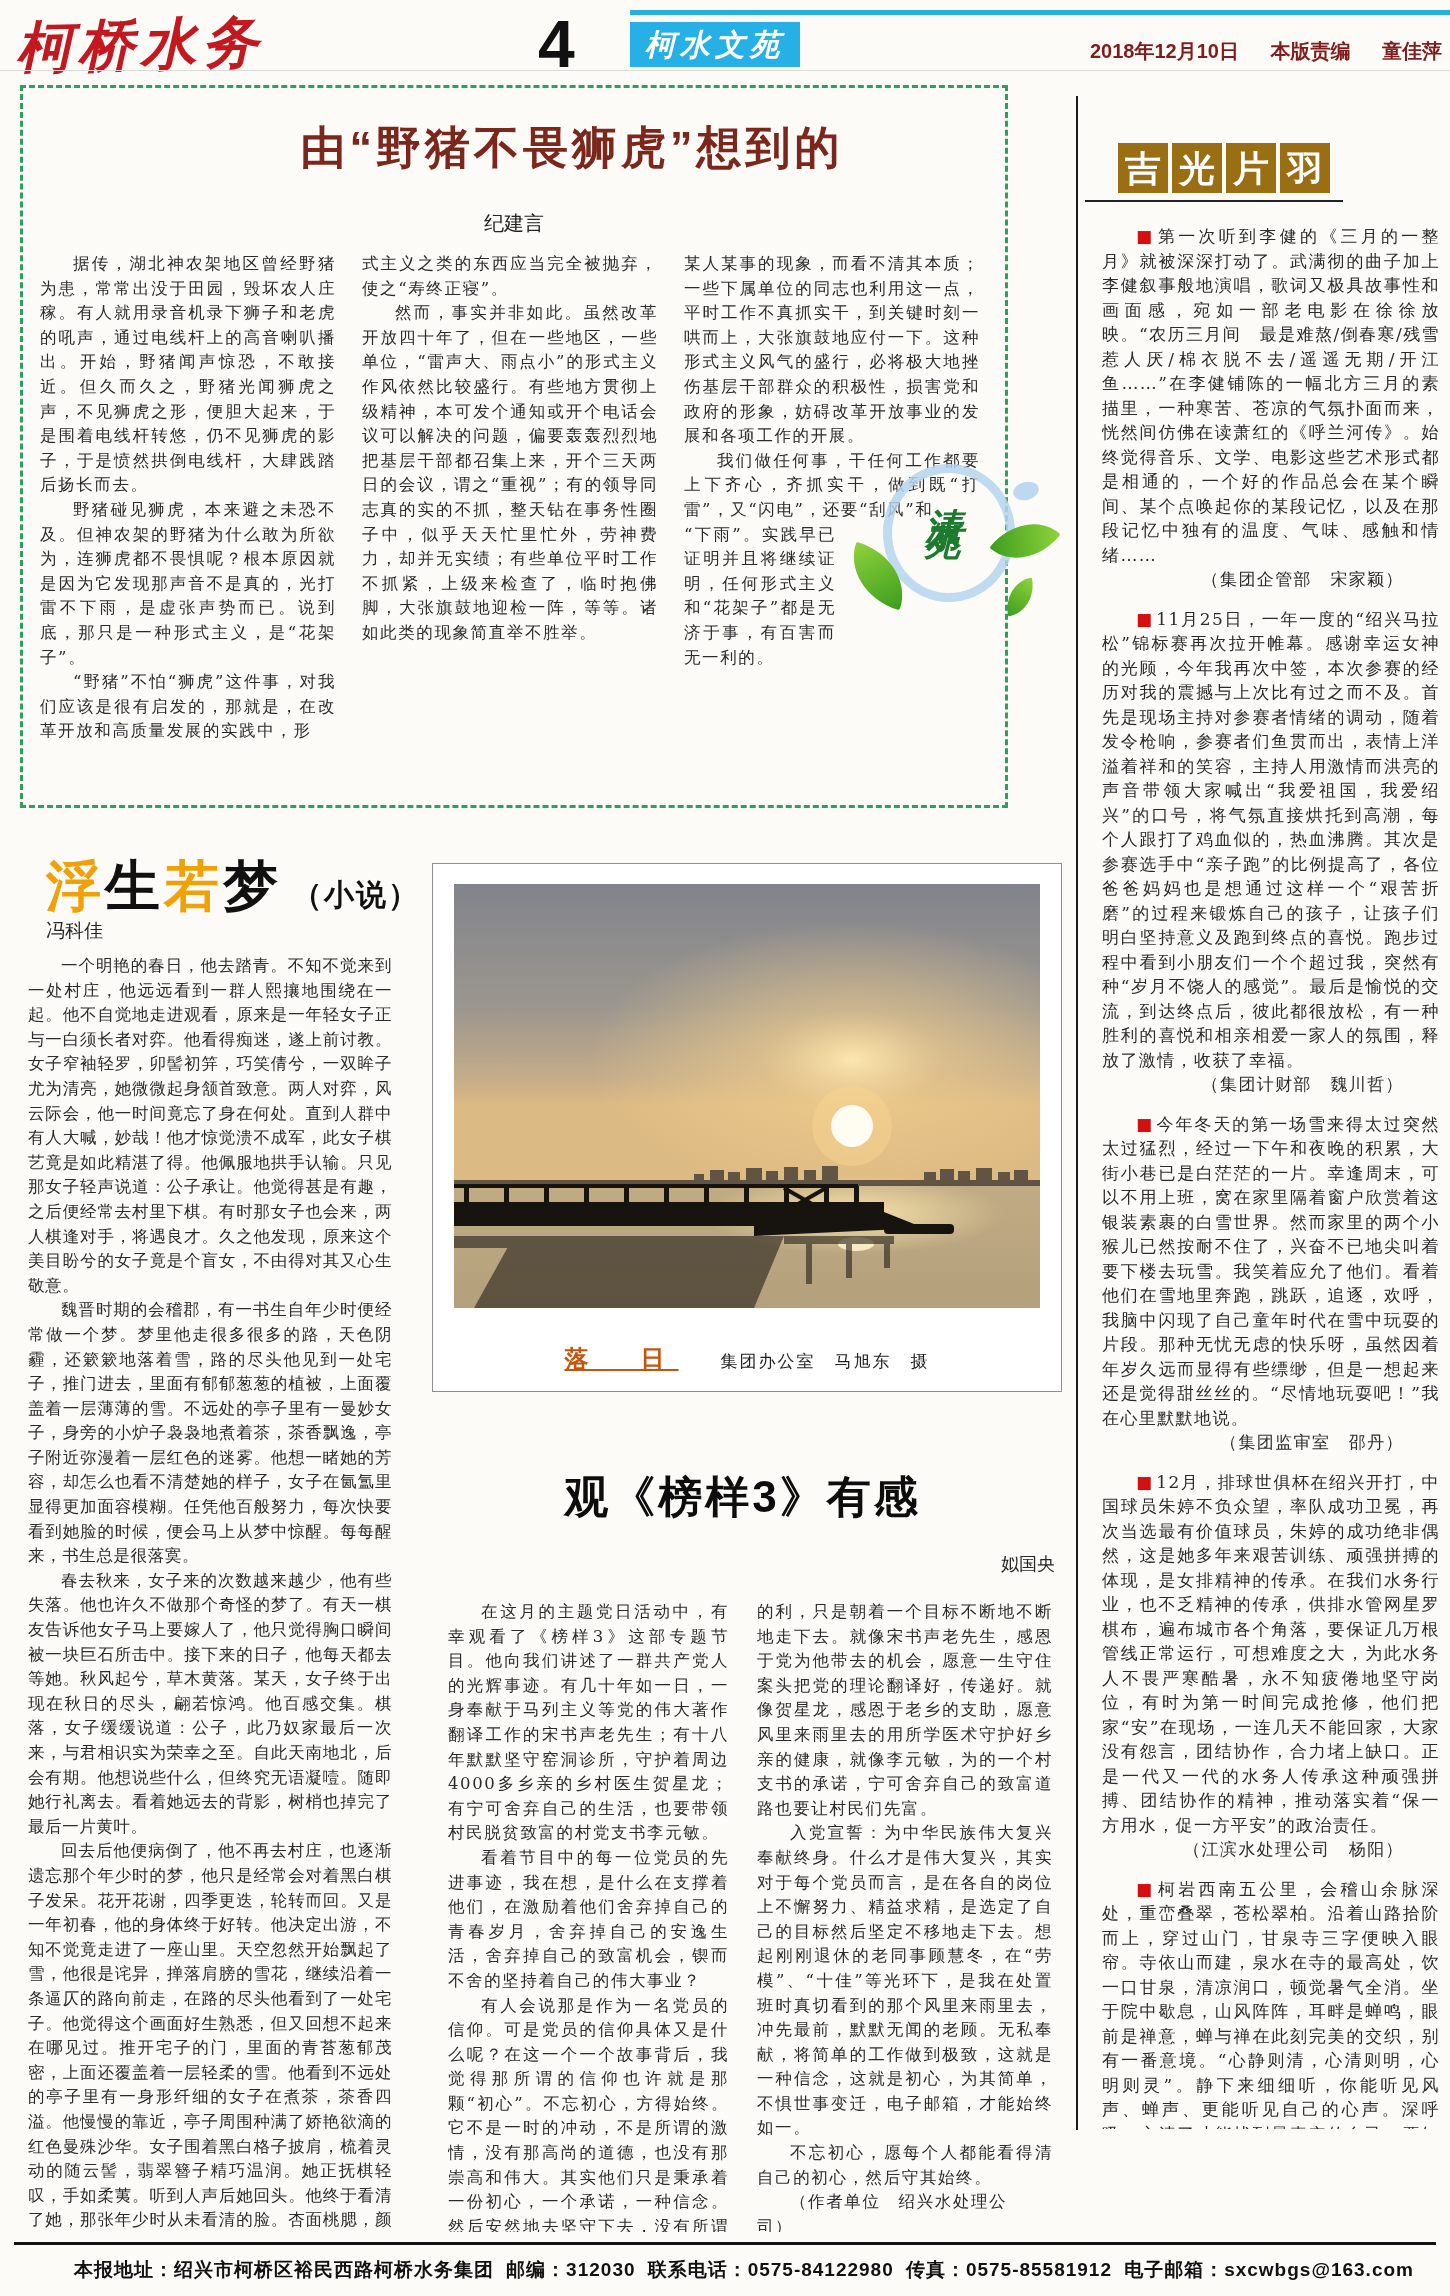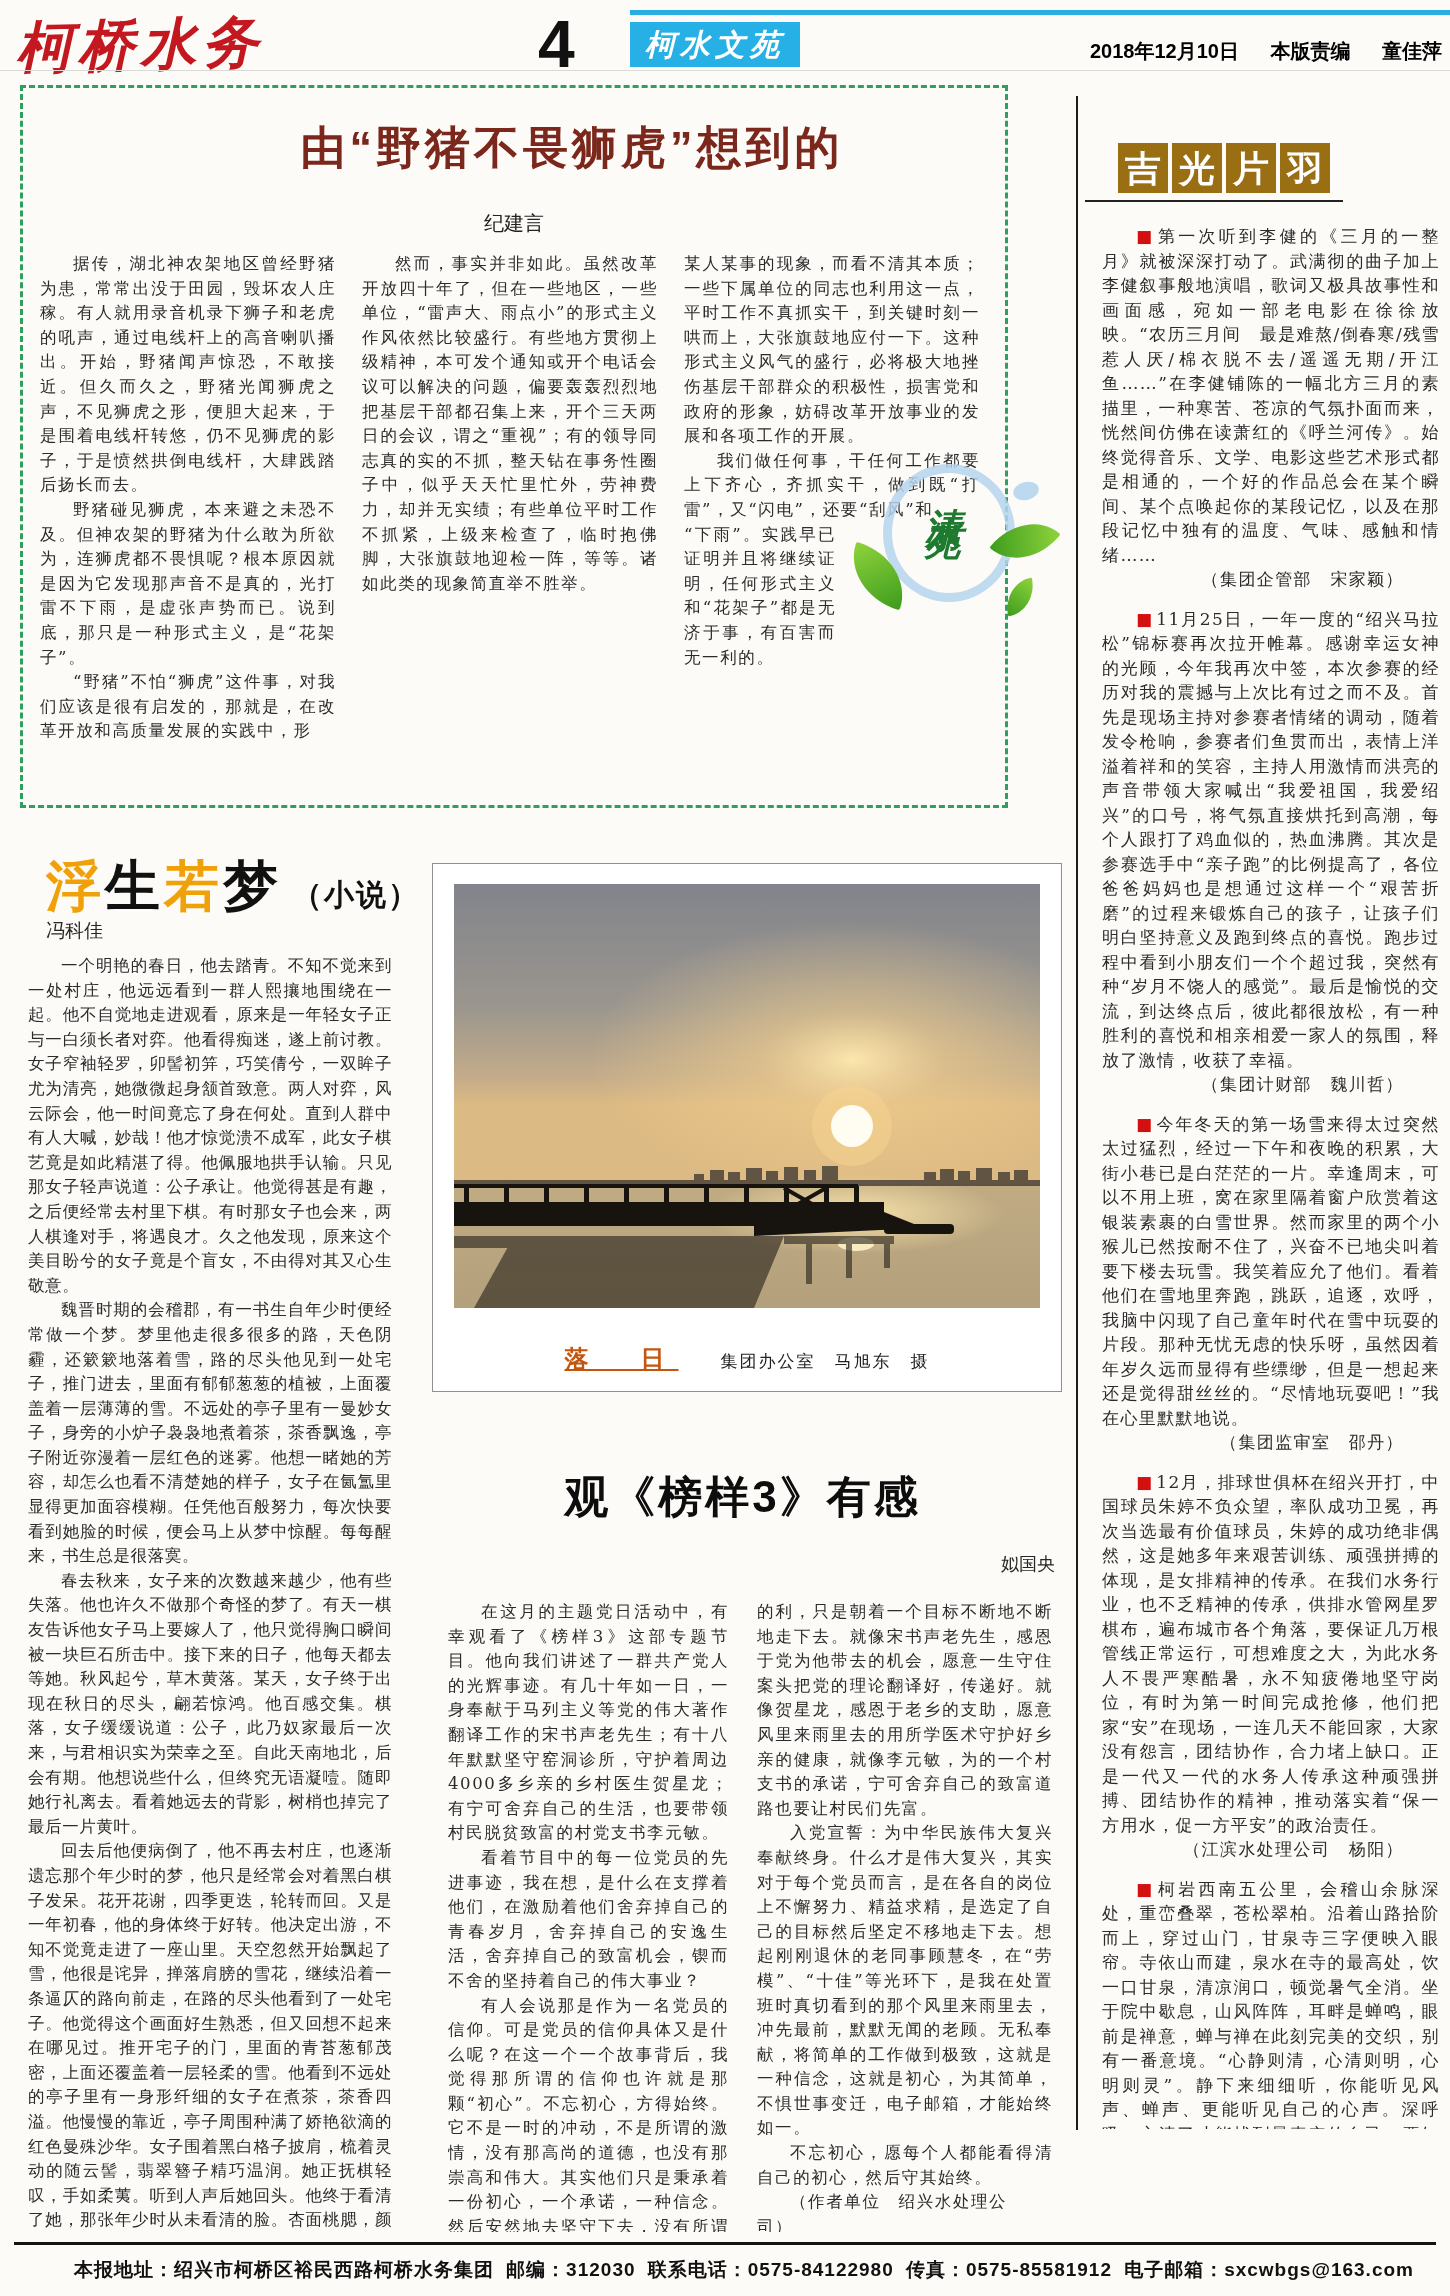--- a/index.html
+++ b/index.html
@@ -10,21 +10,21 @@
   
   .masthead{position:absolute;left:16px;top:8px;font-size:56px;font-weight:bold;font-style:italic;
             color:#c3181f;letter-spacing:6px;transform:rotate(-1.5deg);font-family:"DejaVu Serif",serif;}
   .blue-topline{position:absolute;left:630px;top:10px;width:820px;height:5px;background:#29aee3;}
   .page-num{position:absolute;left:538px;top:6px;font-family:"Liberation Sans",sans-serif;
             font-weight:bold;font-size:66px;color:#111;}
   .section-box{position:absolute;left:630px;top:22px;width:170px;height:45px;background:#27b0e6;
                color:#fff;font-size:30px;font-weight:bold;font-style:italic;text-align:center;
                line-height:45px;letter-spacing:5px;}
   .date-line{position:absolute;right:8px;top:38px;font-family:"Liberation Sans",sans-serif;
-             font-size:20px;font-weight:bold;color:#000000;}
+             font-size:20px;font-weight:bold;color:#7f1d1d;}
   .date-line span{margin-left:26px;}
   .header-rule{position:absolute;left:0;top:70px;width:100%;height:1px;background:#dcdad6;}
 
   
   .bodytext{font-size:16.5px;line-height:24.6px;text-align:justify;letter-spacing:1.6px;color:#2b2b2b;}
   .bodytext p{margin:0;text-indent:2em;}
   .bodytext p.cont{text-indent:0;}
   .sig{ text-align:right;padding-right:14px;text-indent:0 !important;}
 
   
@@ -118,20 +118,21 @@
   <div class="dashed-box" data-interactable="false"></div>
   <div class="a1-title" data-interactable="false">由“野猪不畏狮虎”想到的</div>
   <div class="a1-byline" data-interactable="false">纪建言</div>
 
   <div class="a1col a1c1 bodytext" data-interactable="false">
     <p data-interactable="false">据传，湖北神农架地区曾经野猪为患，常常出没于田园，毁坏农人庄稼。有人就用录音机录下狮子和老虎的吼声，通过电线杆上的高音喇叭播出。开始，野猪闻声惊恐，不敢接近。但久而久之，野猪光闻狮虎之声，不见狮虎之形，便胆大起来，于是围着电线杆转悠，仍不见狮虎的影子，于是愤然拱倒电线杆，大肆践踏后扬长而去。</p>
     <p data-interactable="false">野猪碰见狮虎，本来避之未恐不及。但神农架的野猪为什么敢为所欲为，连狮虎都不畏惧呢？根本原因就是因为它发现那声音不是真的，光打雷不下雨，是虚张声势而已。说到底，那只是一种形式主义，是“花架子”。</p>
     <p data-interactable="false">“野猪”不怕“狮虎”这件事，对我们应该是很有启发的，那就是，在改革开放和高质量发展的实践中，形</p>
   </div>
   <div class="a1col a1c2 bodytext" data-interactable="false">
+    <p class="cont" data-interactable="false">式主义之类的东西应当完全被抛弃，使之“寿终正寝”。</p>
     <p data-interactable="false">然而，事实并非如此。虽然改革开放四十年了，但在一些地区，一些单位，“雷声大、雨点小”的形式主义作风依然比较盛行。有些地方贯彻上级精神，本可发个通知或开个电话会议可以解决的问题，偏要轰轰烈烈地把基层干部都召集上来，开个三天两日的会议，谓之“重视”；有的领导同志真的实的不抓，整天钻在事务性圈子中，似乎天天忙里忙外，劳神费力，却并无实绩；有些单位平时工作不抓紧，上级来检查了，临时抱佛脚，大张旗鼓地迎检一阵，等等。诸如此类的现象简直举不胜举。</p>
   </div>
   <div class="a1col a1c3 bodytext" data-interactable="false">
     <p class="cont" data-interactable="false">某人某事的现象，而看不清其本质；一些下属单位的同志也利用这一点，平时工作不真抓实干，到关键时刻一哄而上，大张旗鼓地应付一下。这种形式主义风气的盛行，必将极大地挫伤基层干部群众的积极性，损害党和政府的形象，妨碍改革开放事业的发展和各项工作的开展。</p>
     <p data-interactable="false">我们做任何事，干任何工作都要上下齐心，齐抓实干，做到既“打雷”，又“闪电”，还要“刮风”和</p>
     <p class="cont a1-narrow" data-interactable="false">“下雨”。实践早已证明并且将继续证明，任何形式主义和“花架子”都是无济于事，有百害而无一利的。</p>
   </div>
 
   <div class="stamp" data-interactable="false">
     <div class="ring" data-interactable="false"></div>

